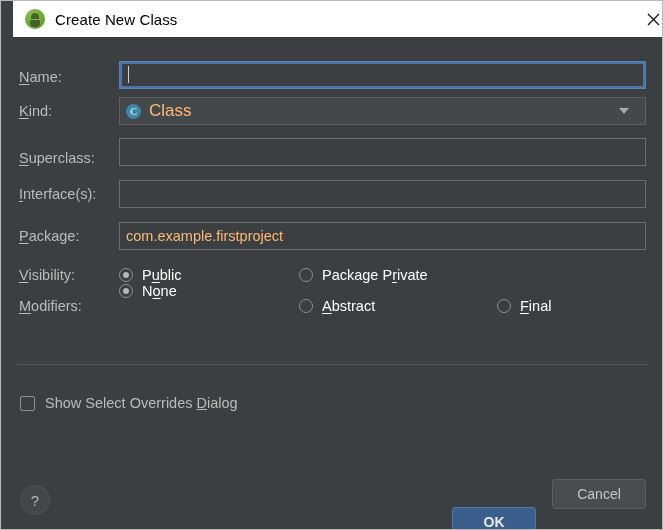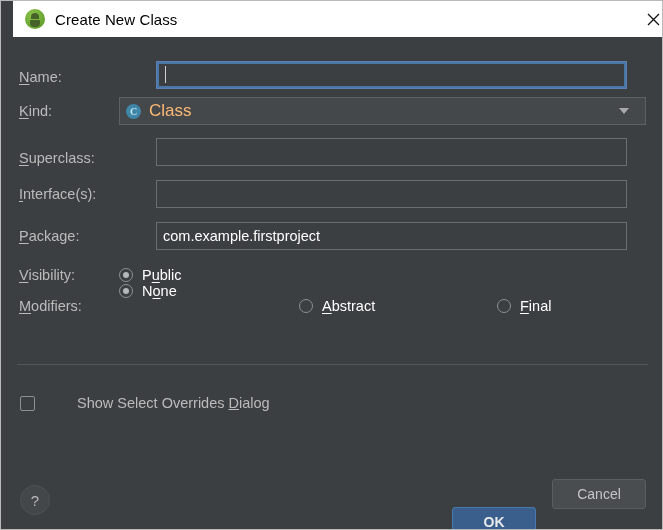--- a/index.html
+++ b/index.html
@@ -89,32 +89,31 @@
     left: 18px;
     font-size: 14.5px;
     color: #bbbbbb;
     white-space: nowrap;
   }
   .lbl u, .opt u { text-decoration: underline; text-underline-offset: 2px; }
 
   .field {
     position: absolute;
     left: 118px;
-    width: 471px;
+    width: 527px;
     height: 28px;
     box-sizing: border-box;
     background: #3c3f41;
     border: 1px solid #6b6e70;
-    color: #ffffff;
+    color: #fdba74;
     font-size: 14.5px;
     line-height: 26px;
     padding: 0 6px;
     white-space: nowrap;
     overflow: hidden;
-    margin-left: 37px;
   }
   .field.focused {
     border: 1px solid #5c81b0;
     outline: 2px solid #4a76a8;
     outline-offset: -3px;
     background: #3c3f41;
   }
   .caret {
     display: inline-block;
     width: 1px;
@@ -201,21 +200,20 @@
   }
 
   
   .checkrow {
     position: absolute;
     display: flex;
     align-items: center;
     font-size: 14.5px;
     color: #bbbbbb;
     white-space: nowrap;
-    gap: 32px;
   }
   .checkbox {
     width: 15px; height: 15px;
     border: 1px solid #8d9093;
     box-sizing: border-box;
     background: transparent;
     border-radius: 2px;
     flex: 0 0 auto;
   }
   .checkrow .opt-label { margin-left: 10px; }
@@ -320,20 +318,24 @@
     </div>
     <div class="field" style="top:185px;"><span>com.example.firstproject</span></div>
 
     <div class="lbl" style="top:230px;">
       <u>V</u><span>isibility:</span>
     </div>
     <div class="opt" style="left:118px; top:230px;">
       <span class="radio checked"></span>
       <span class="opt-label"><span>P</span><u>u</u><span>blic</span></span>
     </div>
+    <div class="opt" style="left:298px; top:230px;">
+      <span class="radio"></span>
+      <span class="opt-label"><span>Package P</span><u>r</u><span>ivate</span></span>
+    </div>
 
     <div class="lbl" style="top:261px;">
       <u>M</u><span>odifiers:</span>
     </div>
     <div class="opt" style="left:118px; top:246px;">
       <span class="radio checked"></span>
       <span class="opt-label"><span>N</span><u>o</u><span>ne</span></span>
     </div>
     <div class="opt" style="left:298px; top:261px;align-items:center;">
       <span class="radio"></span>

